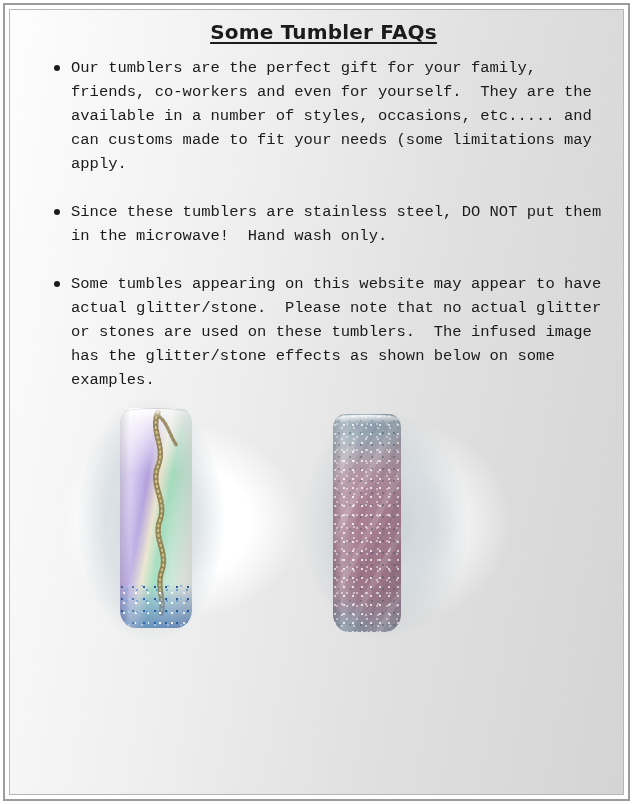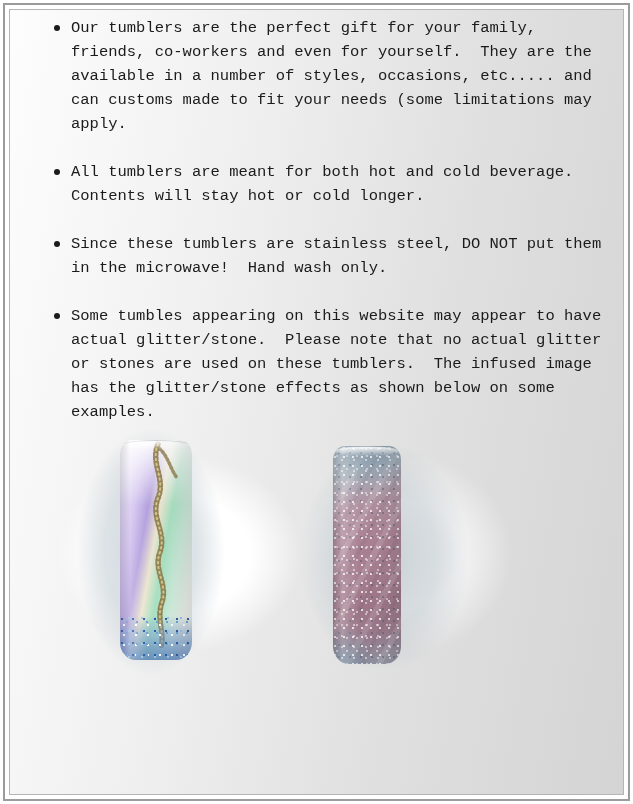--- a/index.html
+++ b/index.html
@@ -139,24 +139,24 @@
     background-size:9px 9px, 11px 12px, 12px 11px, 10px 13px;
   }
 </style>
 </head>
 <body>
 
 <div class="page">
   <div class="frame">
     <div class="content">
 
+      <div class="title">Some Tumbler FAQs</div>
 
       <ul class="faq-list">
         <li><span>Our tumblers are the perfect gift for your family, friends, co-workers and even for yourself.  They are the available in a number of styles, occasions, etc..... and can customs made to fit your needs (some limitations may apply.</span></li>
-        <li><span>All tumblers are meant for both hot and cold beverage.  Contents will stay hot or cold longer.</span></li>
         <li><span>Since these tumblers are stainless steel, DO NOT put them in the microwave!  Hand wash only.</span></li>
         <li><span>Some tumbles appearing on this website may appear to have actual glitter/stone.  Please note that no actual glitter or stones are used on these tumblers.  The infused image has the glitter/stone effects as shown below on some examples.</span></li>
       </ul>
 
       <div class="photos">
 
         <div class="photo-bg left"></div>
         <div class="photo-bg right"></div>
 
         <div class="vignette left"></div>

